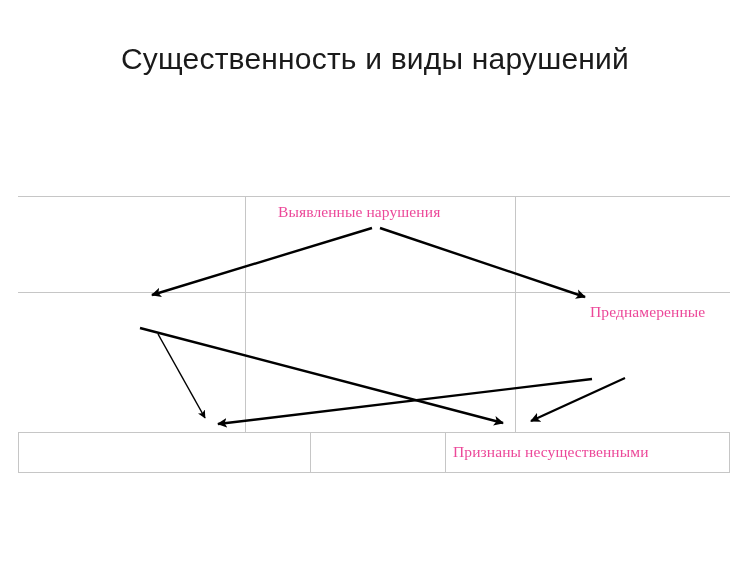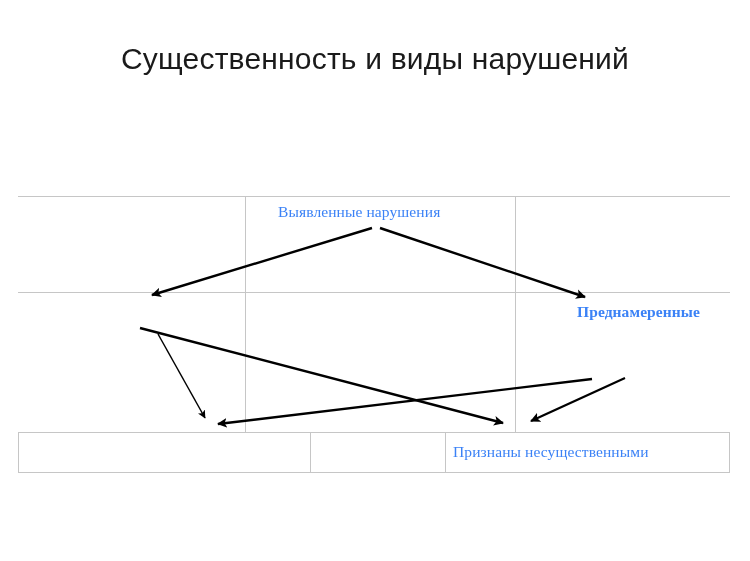--- a/index.html
+++ b/index.html
@@ -56,21 +56,21 @@
     position: absolute;
     width: 1px;
     background: #c6c6c6;
   }
 
   .node-label {
     position: absolute;
     font-family: "Liberation Serif", serif;
     font-size: 15.5px;
     font-weight: 400;
-    color: #3b82f6;
+    color: #ec4899;
     white-space: nowrap;
     letter-spacing: 0.1px;
   }
 
   #svg-arrows {
     position: absolute;
     left: 0;
     top: 0;
     width: 750px;
     height: 561px;
@@ -118,19 +118,19 @@
       <path d="M140,328 L503,423" stroke="#000000" stroke-width="2.4" fill="none" marker-end="url(#ah)"></path>
 
       <path d="M592,379 L218,424" stroke="#000000" stroke-width="2.4" fill="none" marker-end="url(#ah)"></path>
 
       <path d="M625,378 L531,421" stroke="#000000" stroke-width="2.2" fill="none" marker-end="url(#ah)"></path>
     </svg>
 
     <div class="node-label" style="left:278px; top:203px;">Выявленные нарушения</div>
 
 
-    <div class="node-label" style="left:577px; top:303px;font-weight:bold;">Преднамеренные</div>
+    <div class="node-label" style="left:590px; top:303px;">Преднамеренные</div>
 
 
     <div class="node-label" style="left:453px; top:443px;text-align:center;">Признаны несущественными</div>
 
   </div>
 </div>
 
 </body></html>

